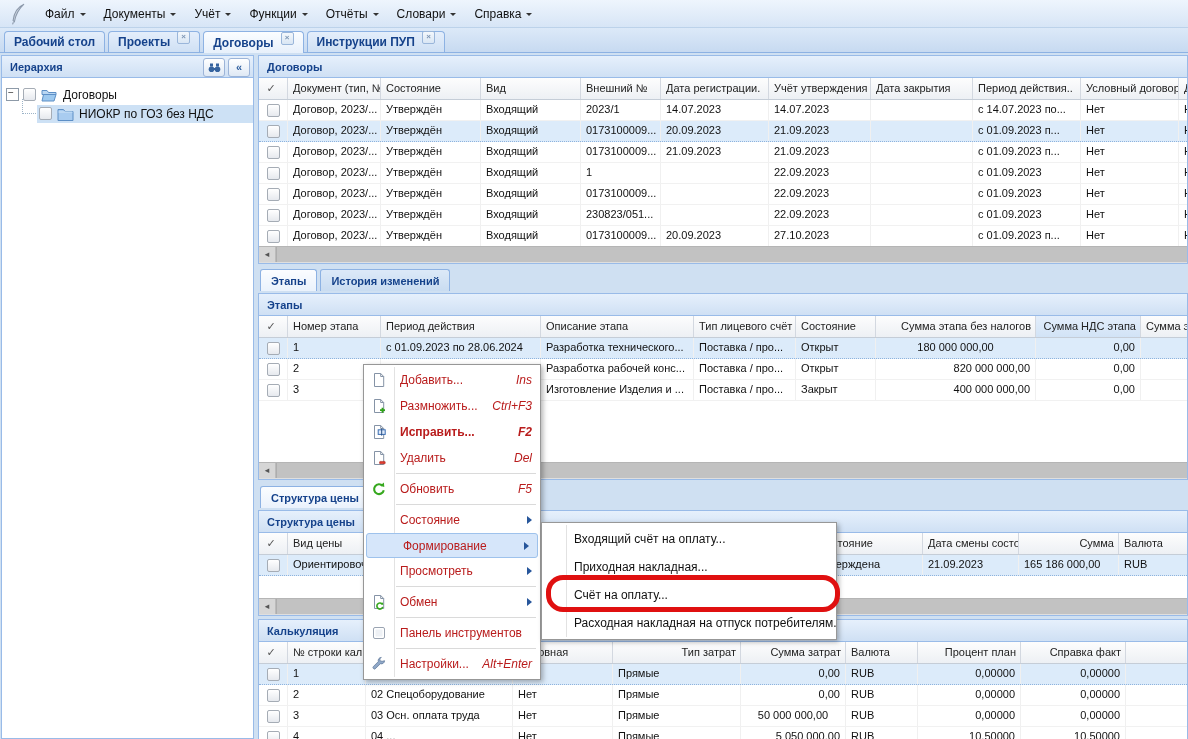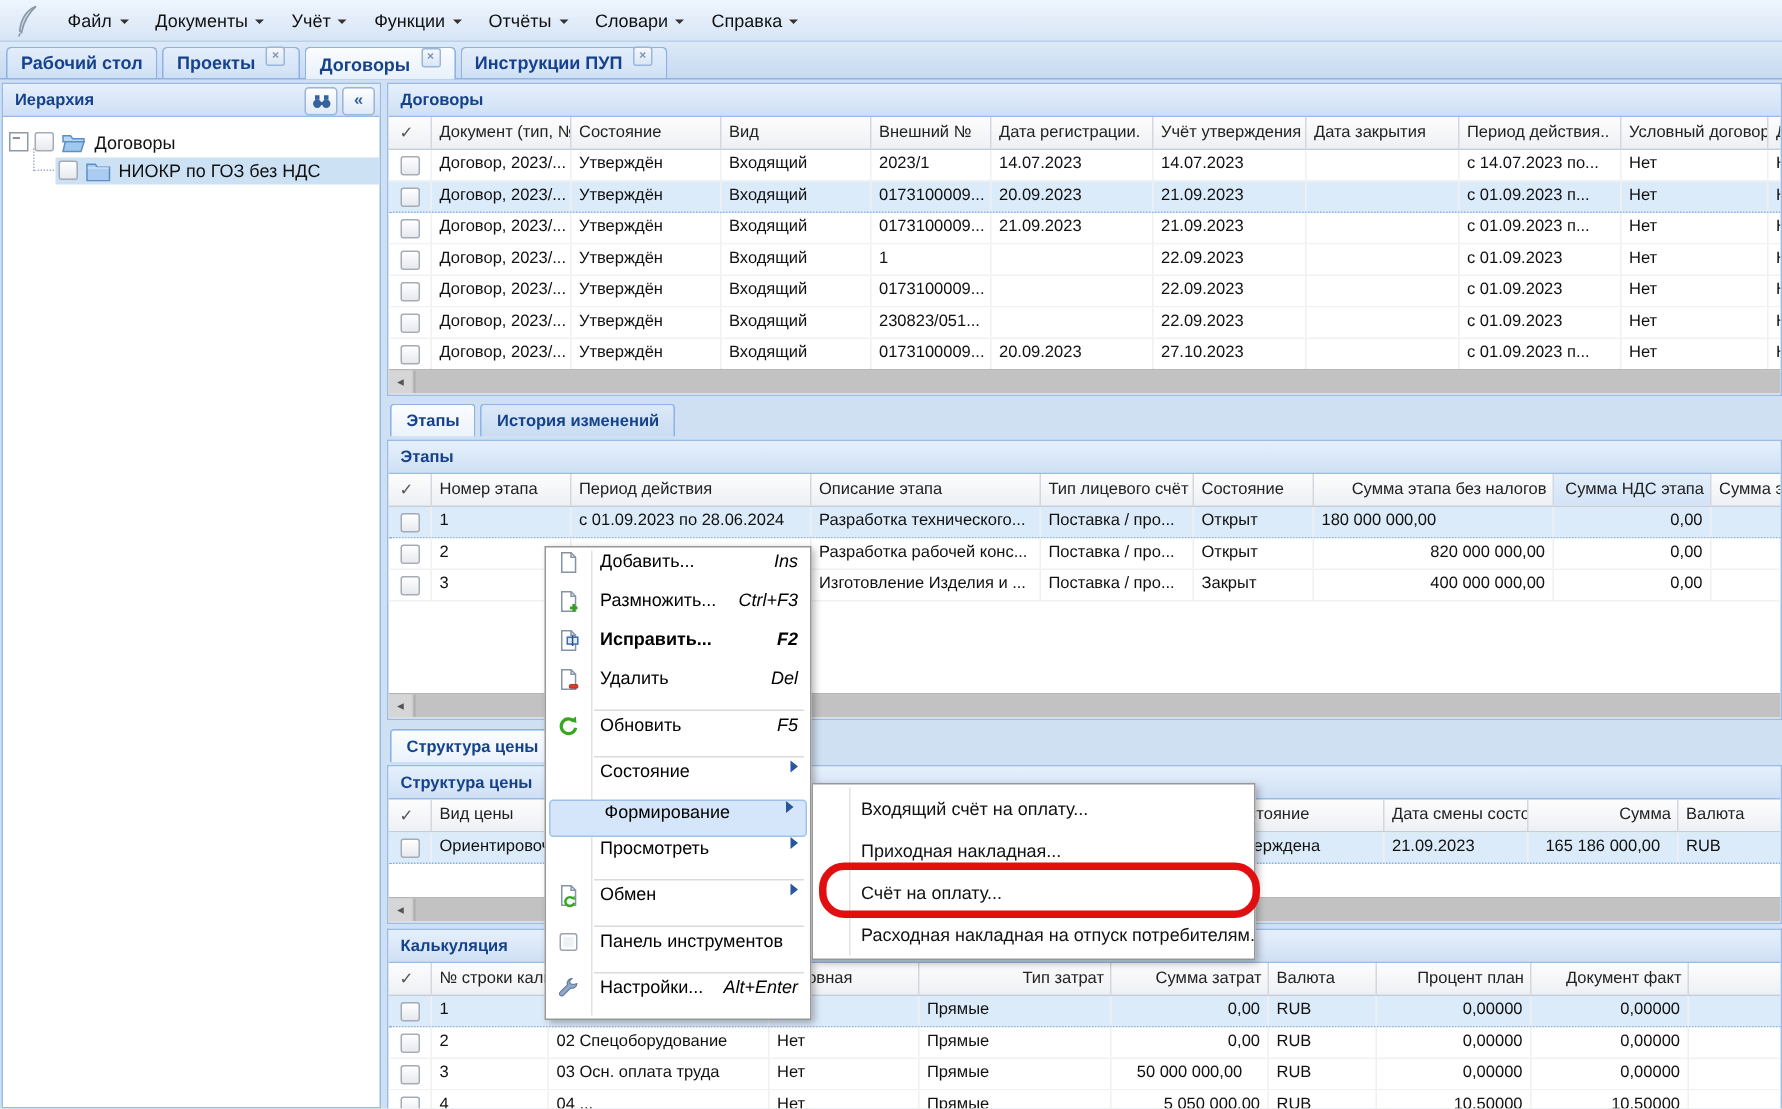--- a/index.html
+++ b/index.html
@@ -52,21 +52,21 @@
   .stabs{position:absolute;height:23px;display:flex;}
   .stab{display:inline-flex;align-items:center;height:21px;margin:1px 1px 0 2px;padding:0 10px;border:1px solid #8db2e3;border-bottom:none;border-radius:3px 3px 0 0;font-size:11px;font-weight:bold;color:#15428b;background:linear-gradient(#dce9f8,#c9dcf1);}
   .stab.active{background:linear-gradient(#fbfdff,#eaf2fc);}
 
   
   .menu{position:absolute;background:#fff;border:1px solid #979797;box-shadow:2px 2px 5px rgba(0,0,0,.3);padding:2px 0;z-index:100;box-sizing:border-box;}
   #context-menu{left:363px;top:364px;width:178px;}
   #context-menu::before{content:"";position:absolute;left:30px;top:2px;bottom:2px;width:1px;background:#e2e2e2;}
   #submenu{left:541px;top:522px;width:296px;z-index:101;text-align:center;}
   #submenu::before{content:"";position:absolute;left:24px;top:2px;bottom:2px;width:1px;background:#e2e2e2;}
-  .mi{position:relative;height:26px;display:flex;align-items:flex-start;font-size:12px;color:#000000;padding-right:8px;box-sizing:border-box;}
+  .mi{position:relative;height:26px;display:flex;align-items:center;font-size:12px;color:#b91c1c;padding-right:8px;box-sizing:border-box;}
   .mico{width:30px;display:flex;justify-content:center;flex:none;}
   .mlabel{padding-left:6px;flex:1;white-space:nowrap;overflow:hidden;}
   .mshort{padding-left:10px;white-space:nowrap;font-style:italic;}
   .marrow{width:0;height:0;border-left:5px solid #27569b;border-top:4px solid transparent;border-bottom:4px solid transparent;margin-left:6px;flex:none;}
   .mi.b .mlabel,.mi.b .mshort{font-weight:bold;}
   .mi.hl{background:#d6e6fa;border:1px solid #9ec2ec;border-radius:3px;margin:0 2px;height:25px;}
   .msep{height:1px;background:#dadada;margin:2px 4px 2px 32px;}
   .smi{height:28px;display:flex;align-items:center;font-size:12px;color:#111;padding-left:32px;white-space:nowrap;overflow:hidden;}
 
   #red-annotation{position:absolute;left:546px;top:575px;width:294px;height:37px;border:5px solid #e01010;border-radius:17px;z-index:102;box-sizing:border-box;}
@@ -287,21 +287,21 @@
         </div>
         <div class="grow sel">
           <div class="gcell ccol" style="width:29px">
             <span class="cbx"></span>
           </div>
           <div class="gcell" style="width:93px;text-align:left">1</div>
           <div class="gcell" style="width:160px;text-align:left">с 01.09.2023 по 28.06.2024</div>
           <div class="gcell" style="width:153px;text-align:left">Разработка технического...</div>
           <div class="gcell" style="width:102px;text-align:left">Поставка / про...</div>
           <div class="gcell" style="width:80px;text-align:left">Открыт</div>
-          <div class="gcell" style="width:160px;text-align:left">180 000 000,00</div>
+          <div class="gcell" style="width:160px;text-align:center">180 000 000,00</div>
           <div class="gcell" style="width:105px;text-align:right">0,00</div>
           <div class="gcell" style="width:120px;text-align:left"></div>
         </div>
         <div class="grow">
           <div class="gcell ccol" style="width:29px">
             <span class="cbx"></span>
           </div>
           <div class="gcell" style="width:93px;text-align:left">2</div>
           <div class="gcell" style="width:160px;text-align:left"></div>
           <div class="gcell" style="width:153px;text-align:left">Разработка рабочей конс...</div>
@@ -348,21 +348,21 @@
           <div class="hcell" style="width:70px;text-align:left">Валюта</div>
         </div>
         <div class="grow sel">
           <div class="gcell ccol" style="width:29px">
             <span class="cbx"></span>
           </div>
           <div class="gcell" style="width:173px;text-align:left">Ориентировочная</div>
           <div class="gcell" style="width:352px;text-align:left"></div>
           <div class="gcell" style="width:110px;text-align:left">Утверждена</div>
           <div class="gcell" style="width:96px;text-align:left">21.09.2023</div>
-          <div class="gcell" style="width:100px;text-align:center">165 186 000,00</div>
+          <div class="gcell" style="width:100px;text-align:left">165 186 000,00</div>
           <div class="gcell" style="width:70px;text-align:left">RUB</div>
         </div>
       </div>
     <div class="hscroll">
       <div class="sarr">◂</div>
       <div class="sthumb"></div>
     </div>
   </div>
 
   <div class="panel" id="calc-panel" style="left:258px;top:619px;width:930px;height:120px;border-bottom:none;">
@@ -370,21 +370,21 @@
     <div>
         <div class="ghead">
           <div class="hcell ccol" style="width:29px;text-align:left">✓</div>
           <div class="hcell" style="width:78px;text-align:left">№ строки кальк...</div>
           <div class="hcell" style="width:147px;text-align:left"></div>
           <div class="hcell" style="width:100px;text-align:left">Основная</div>
           <div class="hcell" style="width:128px;text-align:right">Тип затрат</div>
           <div class="hcell" style="width:105px;text-align:right">Сумма затрат</div>
           <div class="hcell" style="width:72px;text-align:left">Валюта</div>
           <div class="hcell" style="width:103px;text-align:right">Процент план</div>
-          <div class="hcell" style="width:105px;text-align:right">Документ факт</div>
+          <div class="hcell" style="width:105px;text-align:right">Справка факт</div>
           <div class="hcell" style="width:100px;text-align:left"></div>
         </div>
         <div class="grow sel">
           <div class="gcell ccol" style="width:29px">
             <span class="cbx"></span>
           </div>
           <div class="gcell" style="width:78px;text-align:left">1</div>
           <div class="gcell" style="width:147px;text-align:left">01 Материалы</div>
           <div class="gcell" style="width:100px;text-align:left">Нет</div>
           <div class="gcell" style="width:128px;text-align:left">Прямые</div>

